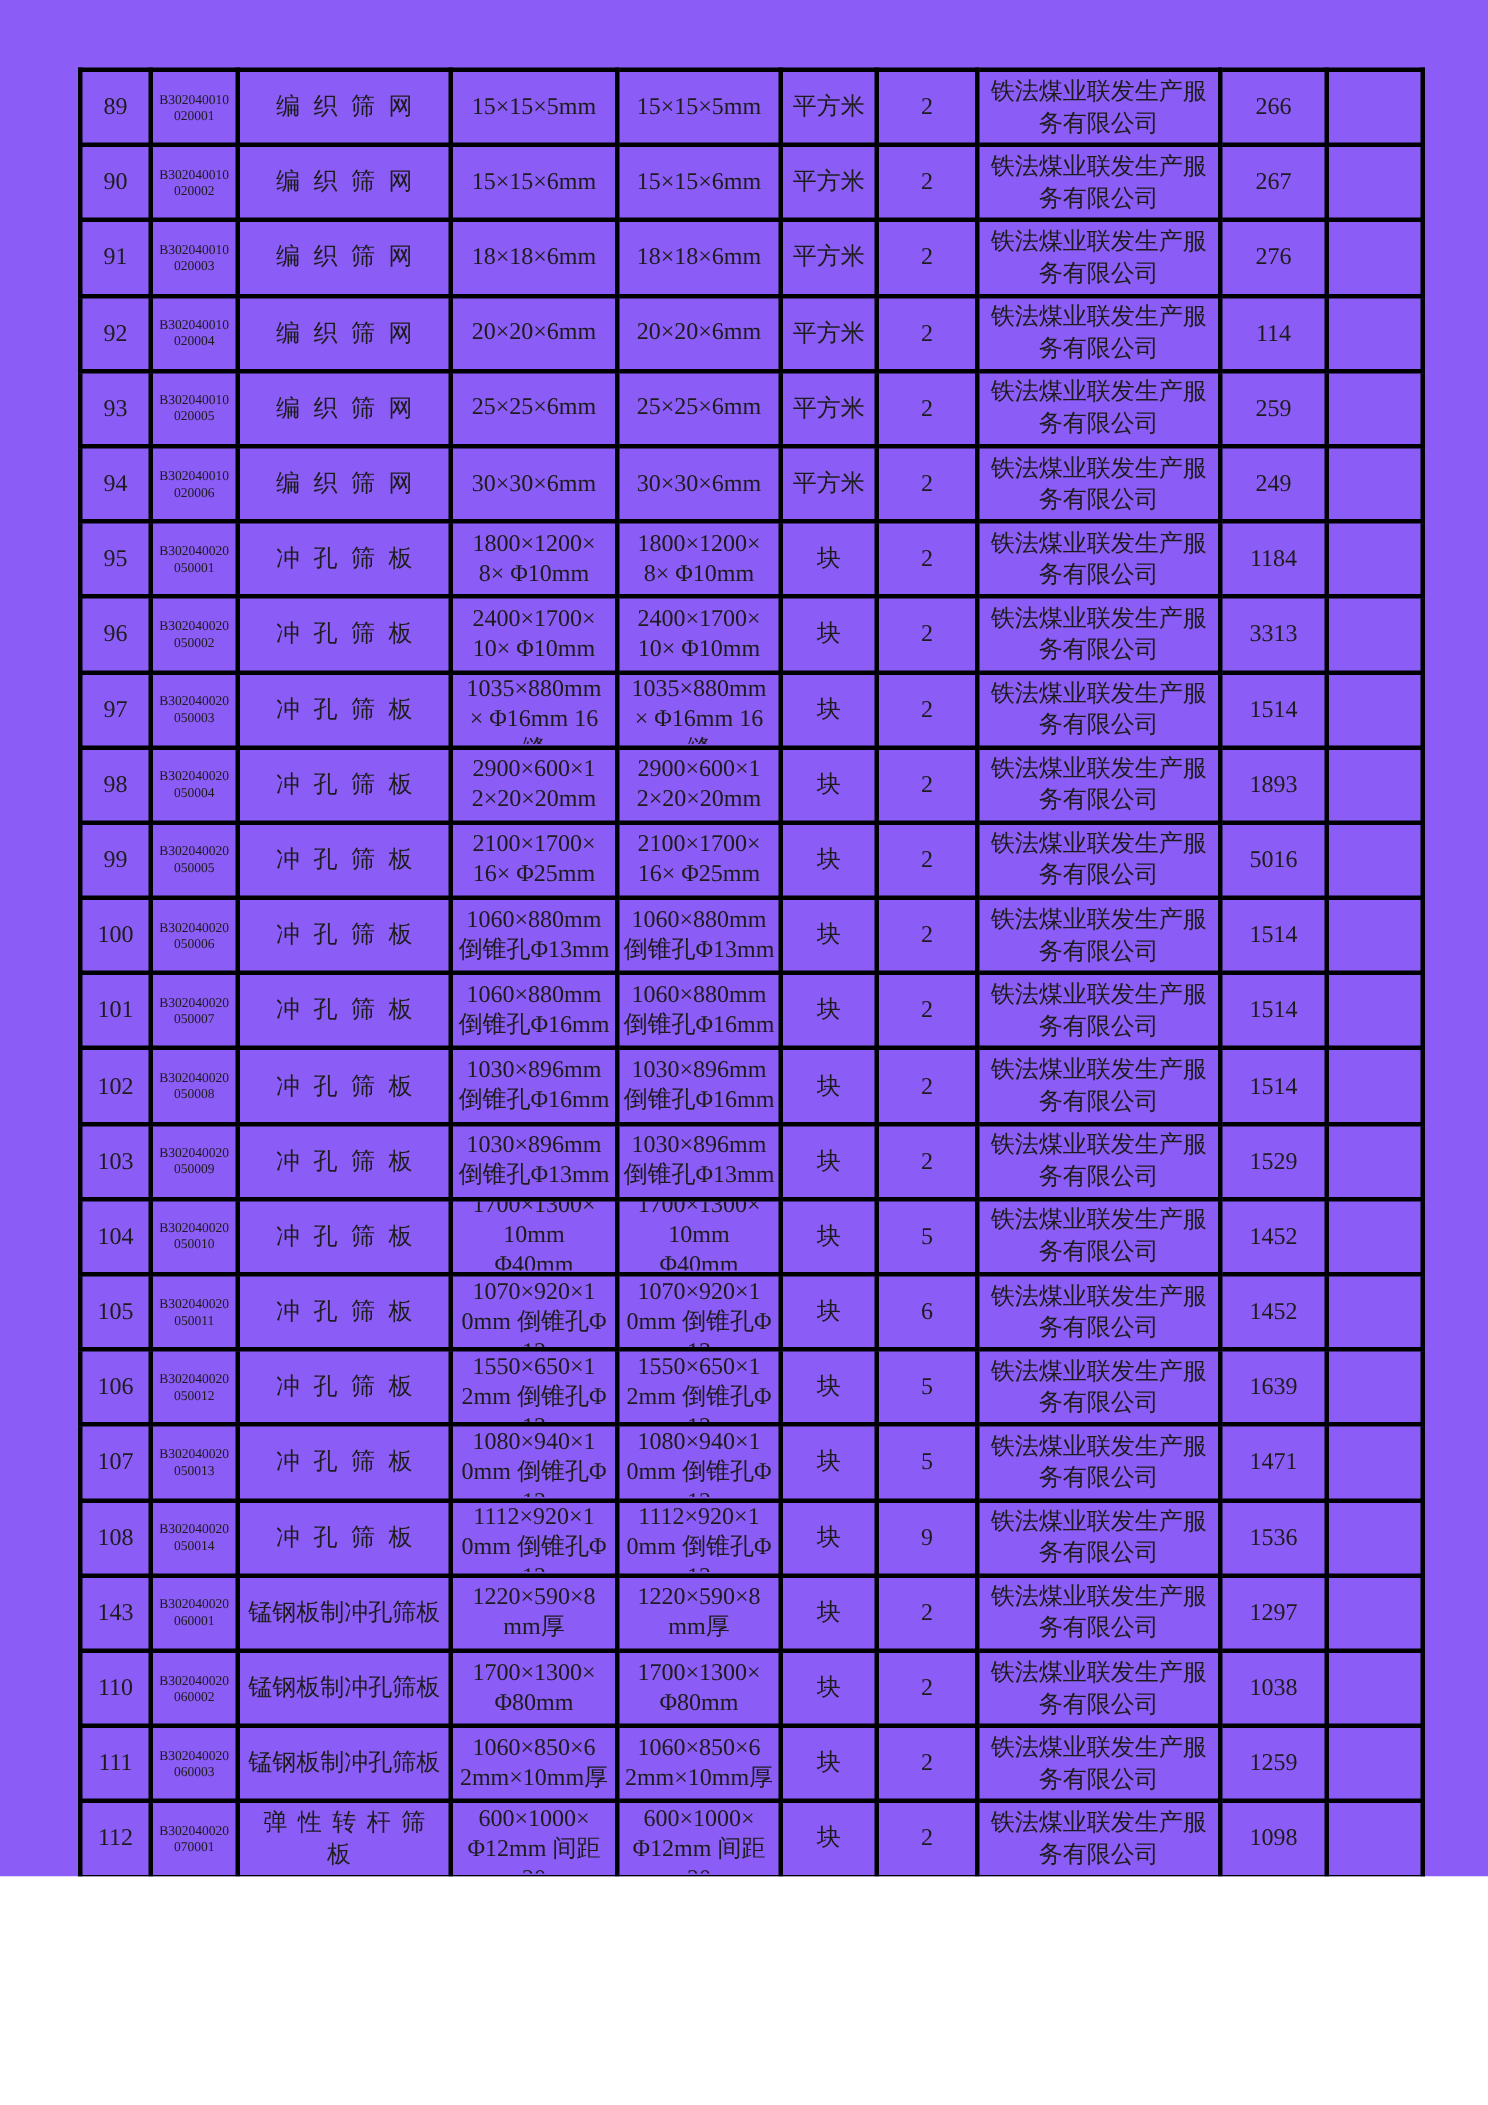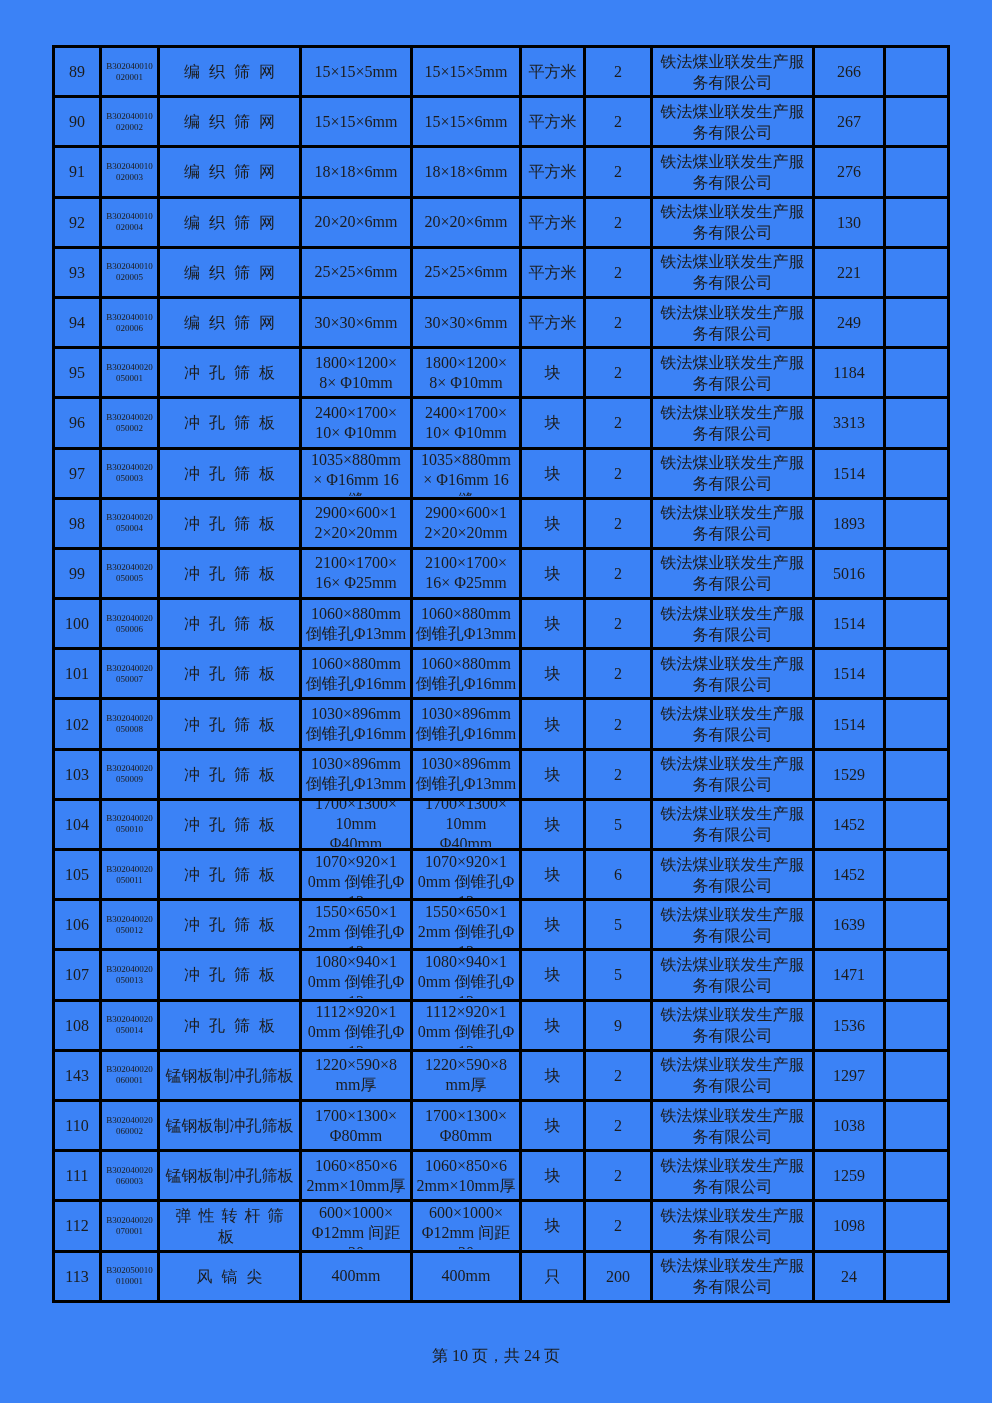--- a/index.html
+++ b/index.html
@@ -1,19 +1,19 @@
 <!DOCTYPE html>
 <html><head>
 <meta charset="utf-8">
 <style>
   html,body { margin:0; padding:0; background:#ffffff; }
   .page {
     position:relative;
-    width:992px; height:1403px;
-    background:#3b82f6;
+    width:992px; height:1251px;
+    background:#8b5cf6;
     font-family:"Liberation Serif", serif;
     color:#000;
     overflow:hidden;
   }
   table.mat {
     position:absolute; left:52px; top:45px;
     width:895px;
     border-collapse:collapse;
     table-layout:fixed;
   }
@@ -200,21 +200,21 @@
             <div class="cb">平方米</div>
           </td>
     <td class="c-qty">
             <div class="cb">2</div>
           </td>
     <td class="c-sup">
             <div class="cb">铁法煤业联发生产服
 务有限公司</div>
           </td>
     <td class="c-price">
-            <div class="cb">130</div>
+            <div class="cb">114</div>
           </td>
     <td class="c-remark">
             <div class="cb"></div>
           </td>
   </tr>
         <tr class="short-name">
     <td class="c-no">
             <div class="cb">93</div>
           </td>
     <td class="c-code">
@@ -234,21 +234,21 @@
             <div class="cb">平方米</div>
           </td>
     <td class="c-qty">
             <div class="cb">2</div>
           </td>
     <td class="c-sup">
             <div class="cb">铁法煤业联发生产服
 务有限公司</div>
           </td>
     <td class="c-price">
-            <div class="cb">221</div>
+            <div class="cb">259</div>
           </td>
     <td class="c-remark">
             <div class="cb"></div>
           </td>
   </tr>
         <tr class="short-name">
     <td class="c-no">
             <div class="cb">94</div>
           </td>
     <td class="c-code">

